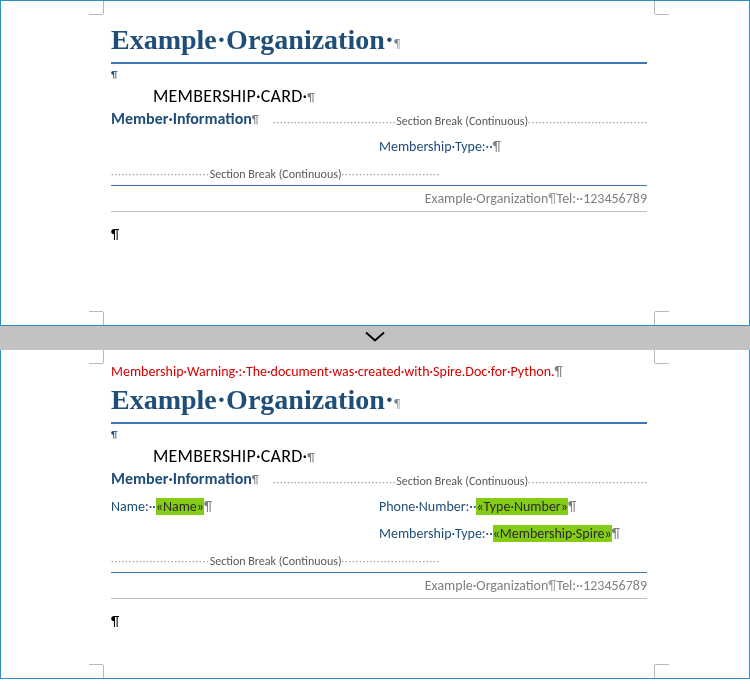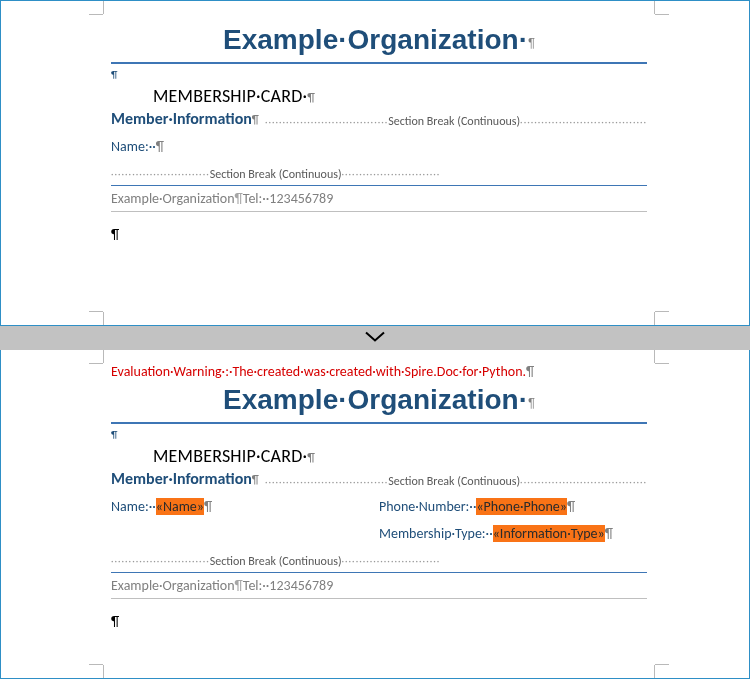--- a/index.html
+++ b/index.html
@@ -40,25 +40,25 @@
   .mark-tl-v{left:102px; top:0;  width:0; height:13px; border-left:1px solid #b9b9b9;}
   .mark-tl-h{left:88px;  top:13px;width:14px;height:0; border-top:1px solid #b9b9b9;}
   .mark-tr-v{right:94px; top:0;  width:0; height:13px; border-left:1px solid #b9b9b9;}
   .mark-tr-h{right:80px; top:13px;width:14px;height:0; border-top:1px solid #b9b9b9;}
   .mark-bl-v{left:102px; bottom:0;width:0; height:13px; border-left:1px solid #b9b9b9;}
   .mark-bl-h{left:88px;  bottom:13px;width:14px;height:0;border-top:1px solid #b9b9b9;}
   .mark-br-v{right:94px; bottom:0;width:0; height:13px; border-left:1px solid #b9b9b9;}
   .mark-br-h{right:80px; bottom:13px;width:14px;height:0;border-top:1px solid #b9b9b9;}
 
   .title{
-    font-family:Liberation Sans, sans-serif;
+    font-family:Liberation Serif, serif;
     font-weight:700;
     font-size:28px;
     color:var(--accent-blue);
-    text-align:center;
+    text-align:left;
     margin-top:24px;
     line-height:1.1;
   }
   .warning + .title{margin-top:4px;}
   .title .pil{font-size:13px;color:#808080;font-weight:400;vertical-align:2px;}
   .blue-line{height:0;border-top:2px solid var(--line-blue);margin-top:6px;}
   .thin-line{height:0;border-top:1px solid var(--line-blue);margin-top:4px;}
   .gray-line{height:0;border-top:1px solid #bfbfbf;margin-top:4px;}
 
   .pmark{font-size:11px;color:var(--accent-blue);line-height:1.2;margin-top:4px;}
@@ -85,54 +85,54 @@
     white-space:nowrap;
   }
   .dots{
     letter-spacing:1px;
     color:#9a9a9a;
     font-size:10px;
   }
   .rowline{
     display:flex;
     align-items:flex-end;
-    gap:6px;
+    gap:14px;
     margin-top:2px;
   }
   .rowline .h-section{margin-top:0;flex:none;}
   .rowline .filler{flex:1;overflow:hidden;text-align:right;}
   .twocol{
     display:flex;
     margin-top:10px;
   }
   .twocol .col{flex:1;}
   .field{
     font-size:14px;
     color:var(--accent-blue);
     margin-bottom:10px;
     white-space:nowrap;
   }
   .field .pil{color:#808080;}
   .merge{
-    background:#f97316;
+    background:#84cc16;
     color:#2b2b2b;
   }
   .secbreak2{
     font-size:12px;
     color:#595959;
     margin-top:2px;
     white-space:nowrap;
     display:flex;
     align-items:center;
   }
   .secbreak2 .lead{flex:none;}
   .secbreak2 .tail{flex:1;overflow:hidden;}
   .footer{
     display:flex;
-    justify-content:flex-start;
+    justify-content:flex-end;
     font-size:14px;
     color:#808080;
     margin-top:4px;
   }
   .footer .pil{color:#a6a6a6;}
   .lone-pil{font-size:14px;color:#000;margin-top:14px;}
   .warning{
     font-size:14px;
     color:var(--warn-red);
     margin-top:14px;
@@ -169,25 +169,25 @@
       <div class="h-section">
         <span>Member·Information</span><span class="pil">¶</span>
       </div>
       <div class="filler secbreak">
         <span class="dots">···································</span><span>Section Break (Continuous)</span><span class="dots">·····································</span>
       </div>
     </div>
 
     <div class="twocol">
       <div class="col">
-        <div class="field">
-          <span>Name:··</span><span class="pil">¶</span>
-        </div>
-      </div>
-      <div class="col">
+      </div>
+      <div class="col">
+        <div class="field">
+          <span>Membership·Type:··</span><span class="pil">¶</span>
+        </div>
       </div>
     </div>
 
     <div class="secbreak2">
       <span class="dots lead">····························</span>
         <span>Section Break (Continuous)</span>
         <span class="dots tail">····························</span>
     </div>
 
     <div class="thin-line"></div>
@@ -214,21 +214,21 @@
   <div class="mark mark-tl-h"></div>
   <div class="mark mark-tr-v"></div>
   <div class="mark mark-tr-h"></div>
   <div class="mark mark-bl-v"></div>
   <div class="mark mark-bl-h"></div>
   <div class="mark mark-br-v"></div>
   <div class="mark mark-br-h"></div>
 
   <div class="margin-box">
     <div class="warning">
-      <span>Evaluation·Warning·:·The·created·was·created·with·Spire.Doc·for·Python.</span><span class="pil">¶</span>
+      <span>Membership·Warning·:·The·document·was·created·with·Spire.Doc·for·Python.</span><span class="pil">¶</span>
     </div>
 
     <div class="title">
       <span>Example·Organization·</span><span class="pil">¶</span>
     </div>
     <div class="blue-line"></div>
     <div class="pmark">¶</div>
 
     <div class="h-card">
       <span>MEMBERSHIP·CARD·</span><span class="pil">¶</span>
@@ -244,24 +244,24 @@
     </div>
 
     <div class="twocol">
       <div class="col">
         <div class="field">
           <span>Name:··</span><span class="merge">«Name»</span><span class="pil">¶</span>
         </div>
       </div>
       <div class="col">
         <div class="field">
-          <span>Phone·Number:··</span><span class="merge">«Phone·Phone»</span><span class="pil">¶</span>
-        </div>
-        <div class="field">
-          <span>Membership·Type:··</span><span class="merge">«Information·Type»</span><span class="pil">¶</span>
+          <span>Phone·Number:··</span><span class="merge">«Type·Number»</span><span class="pil">¶</span>
+        </div>
+        <div class="field">
+          <span>Membership·Type:··</span><span class="merge">«Membership·Spire»</span><span class="pil">¶</span>
         </div>
       </div>
     </div>
 
     <div class="secbreak2">
       <span class="dots lead">····························</span>
         <span>Section Break (Continuous)</span>
         <span class="dots tail">····························</span>
     </div>
 

